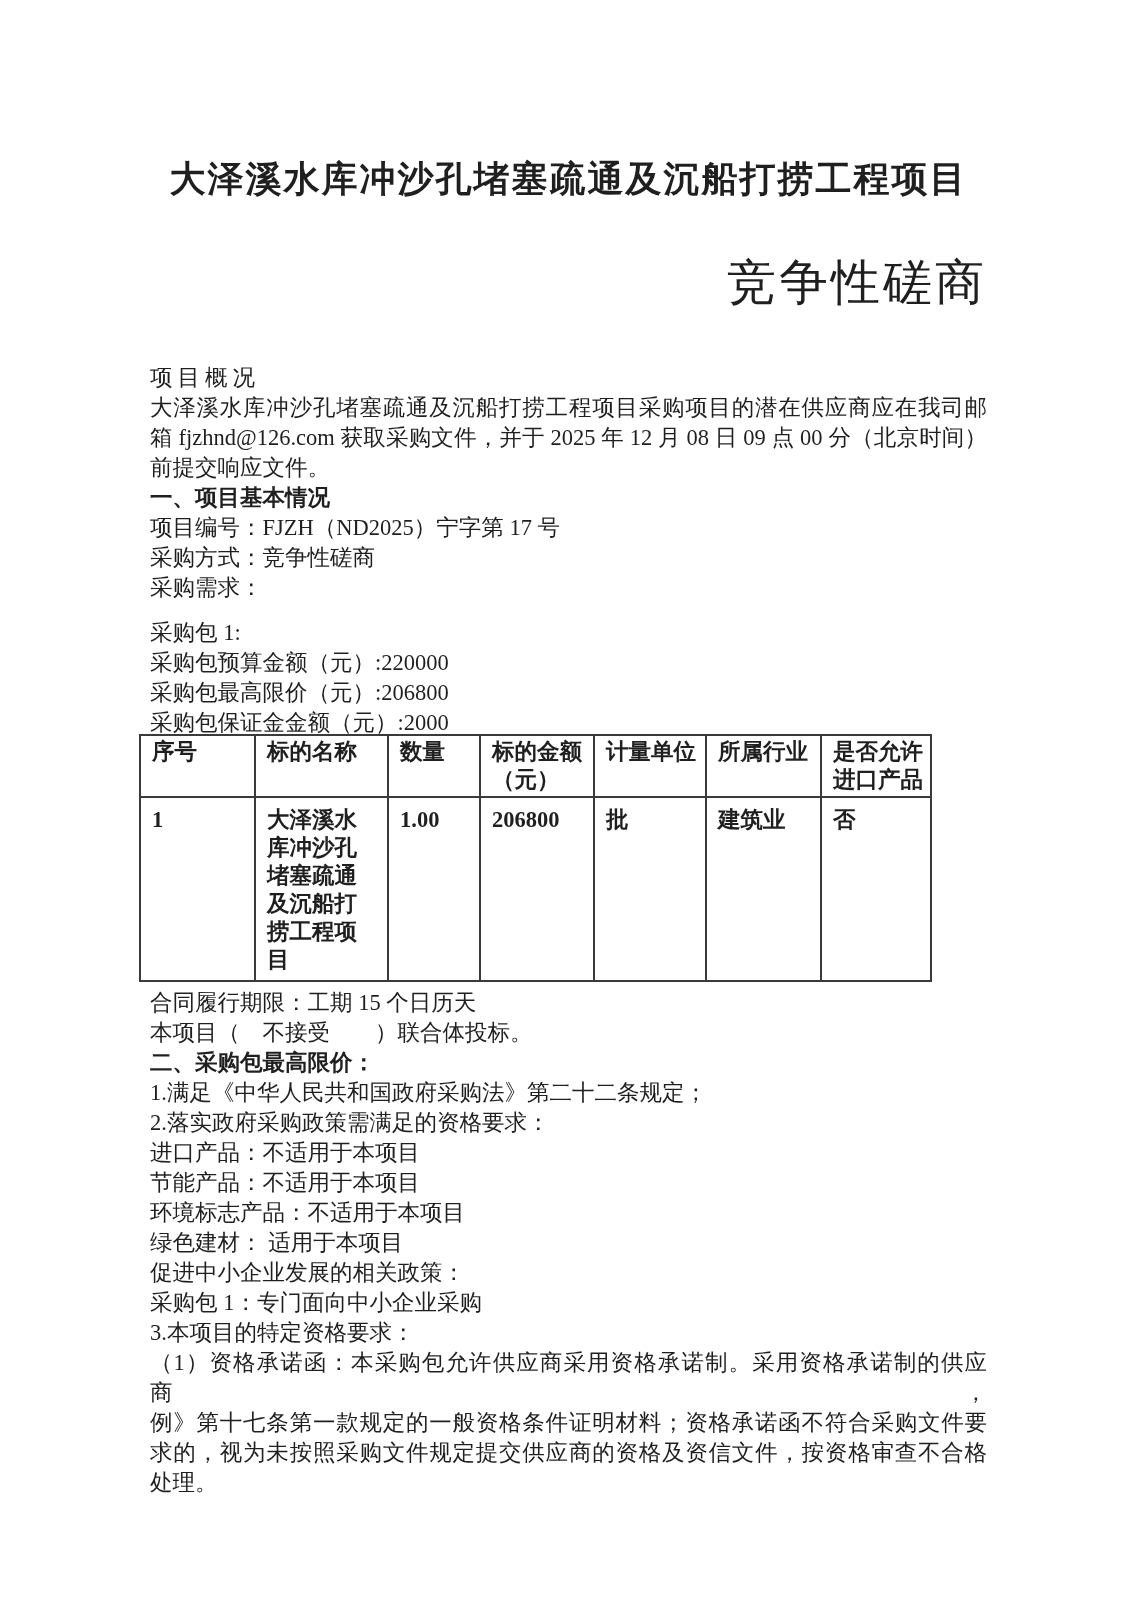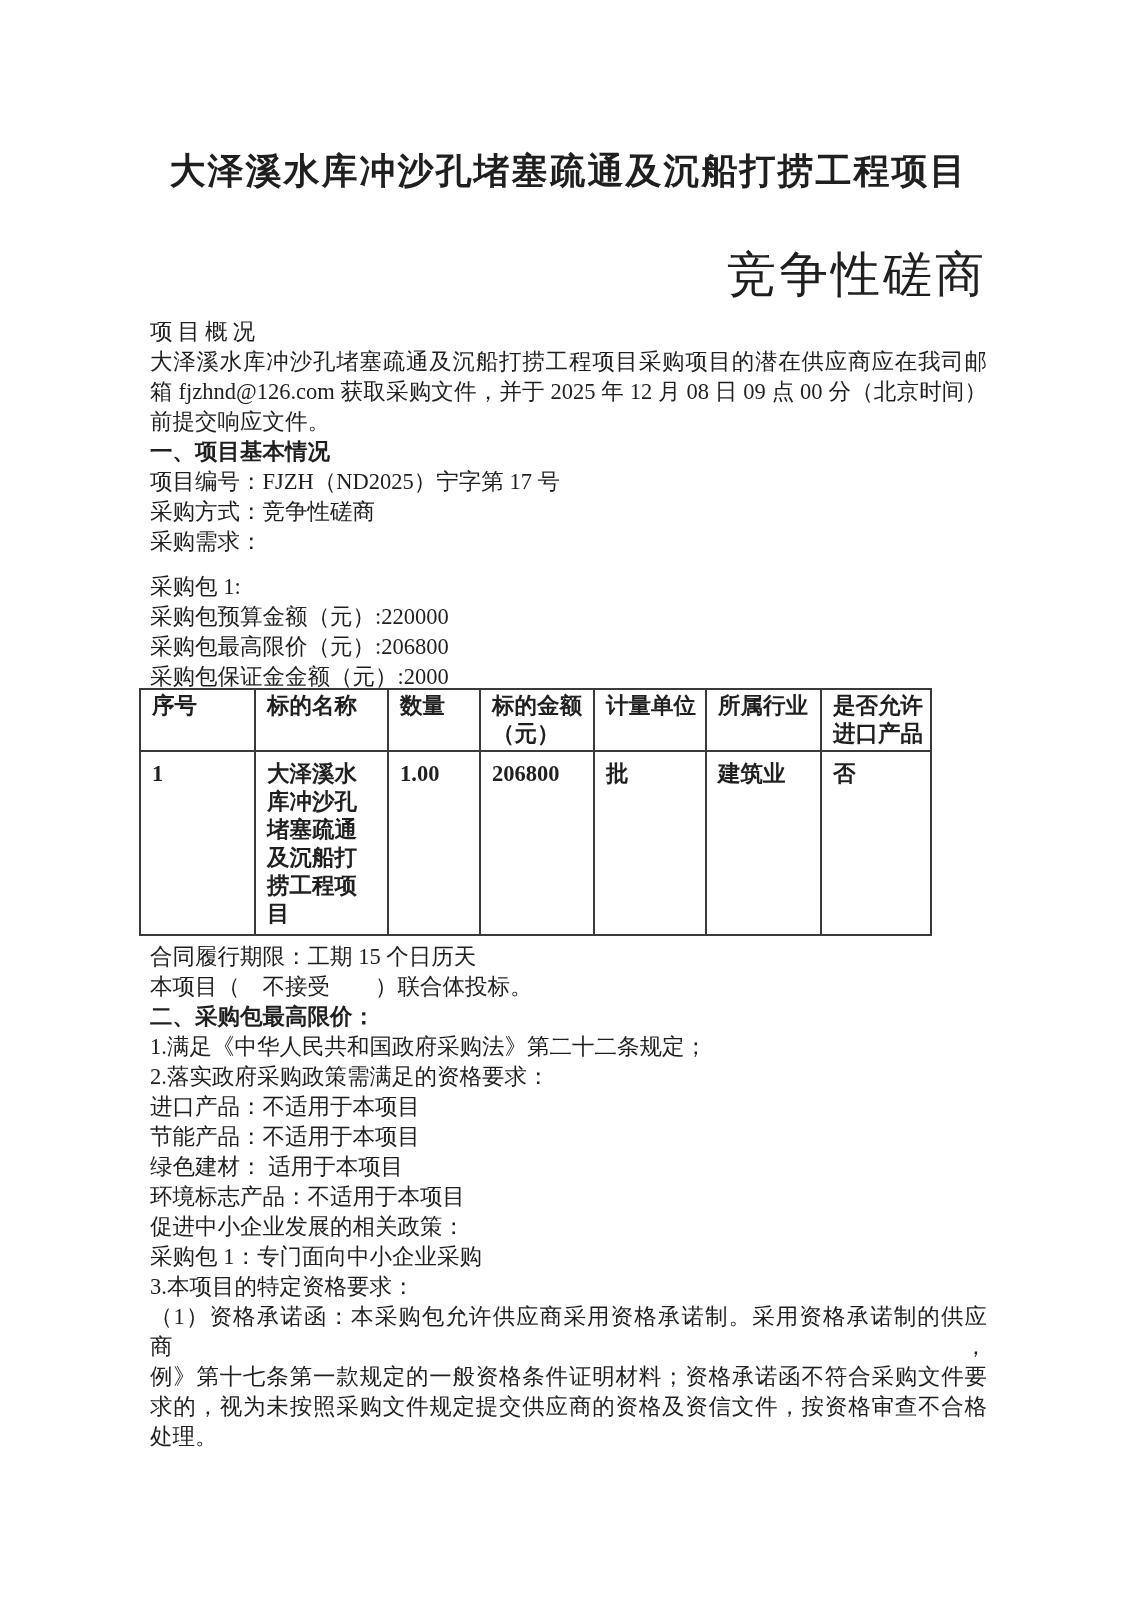--- a/index.html
+++ b/index.html
@@ -7,21 +7,21 @@
   .page {
     position: relative;
     width: 1131px;
     height: 1600px;
     margin: 0 auto;
     background: #ffffff;
     color: #1f1f1f;
     font-family: "Liberation Serif", "DejaVu Serif", serif;
     overflow: hidden;
   }
-  .content { padding: 0 144px 0 150px; }
+  .content { padding: 8px 144px 0 150px; }
 
   .doc-title {
     margin: 0;
     padding-top: 151px;
     font-size: 36px;
     line-height: 40px;
     font-weight: 700;
     letter-spacing: 2px;
     text-align: center;
     white-space: nowrap;
@@ -29,21 +29,21 @@
   .doc-subtitle {
     margin: 64px 0 0 0;
     font-size: 49px;
     line-height: 40px;
     font-weight: 400;
     letter-spacing: 3px;
     text-align: right;
   }
 
   .body-text {
-    margin-top: 22px;
+    margin-top: 60px;
     font-size: 22.5px;
     line-height: 30px;
   }
   .line { white-space: pre-wrap; }
   .jline { text-align: justify; text-align-last: justify; }
   .bold { font-weight: 700; }
   .spaced { letter-spacing: 5px; }
   .spacer { height: 15px; }
 
   table.items {
@@ -136,22 +136,22 @@
 
       <div class="after-table">
         <div class="line">合同履行期限：工期 15 个日历天</div>
         <div class="line">本项目（　不接受　　）联合体投标。</div>
 
         <div class="line bold">二、采购包最高限价：</div>
         <div class="line">1.满足《中华人民共和国政府采购法》第二十二条规定；</div>
         <div class="line">2.落实政府采购政策需满足的资格要求：</div>
         <div class="line">进口产品：不适用于本项目</div>
         <div class="line">节能产品：不适用于本项目</div>
+        <div class="line">环境标志产品：不适用于本项目</div>
         <div class="line">绿色建材： 适用于本项目</div>
-        <div class="line">环境标志产品：不适用于本项目</div>
         <div class="line">促进中小企业发展的相关政策：</div>
         <div class="line">采购包 1：专门面向中小企业采购</div>
         <div class="line">3.本项目的特定资格要求：</div>
 
         <div class="line jline">（1）资格承诺函：本采购包允许供应商采用资格承诺制。采用资格承诺制的供应商，</div>
         <div class="line jline">例》第十七条第一款规定的一般资格条件证明材料；资格承诺函不符合采购文件要</div>
         <div class="line jline">求的，视为未按照采购文件规定提交供应商的资格及资信文件，按资格审查不合格</div>
         <div class="line">处理。</div>
       </div>
 

